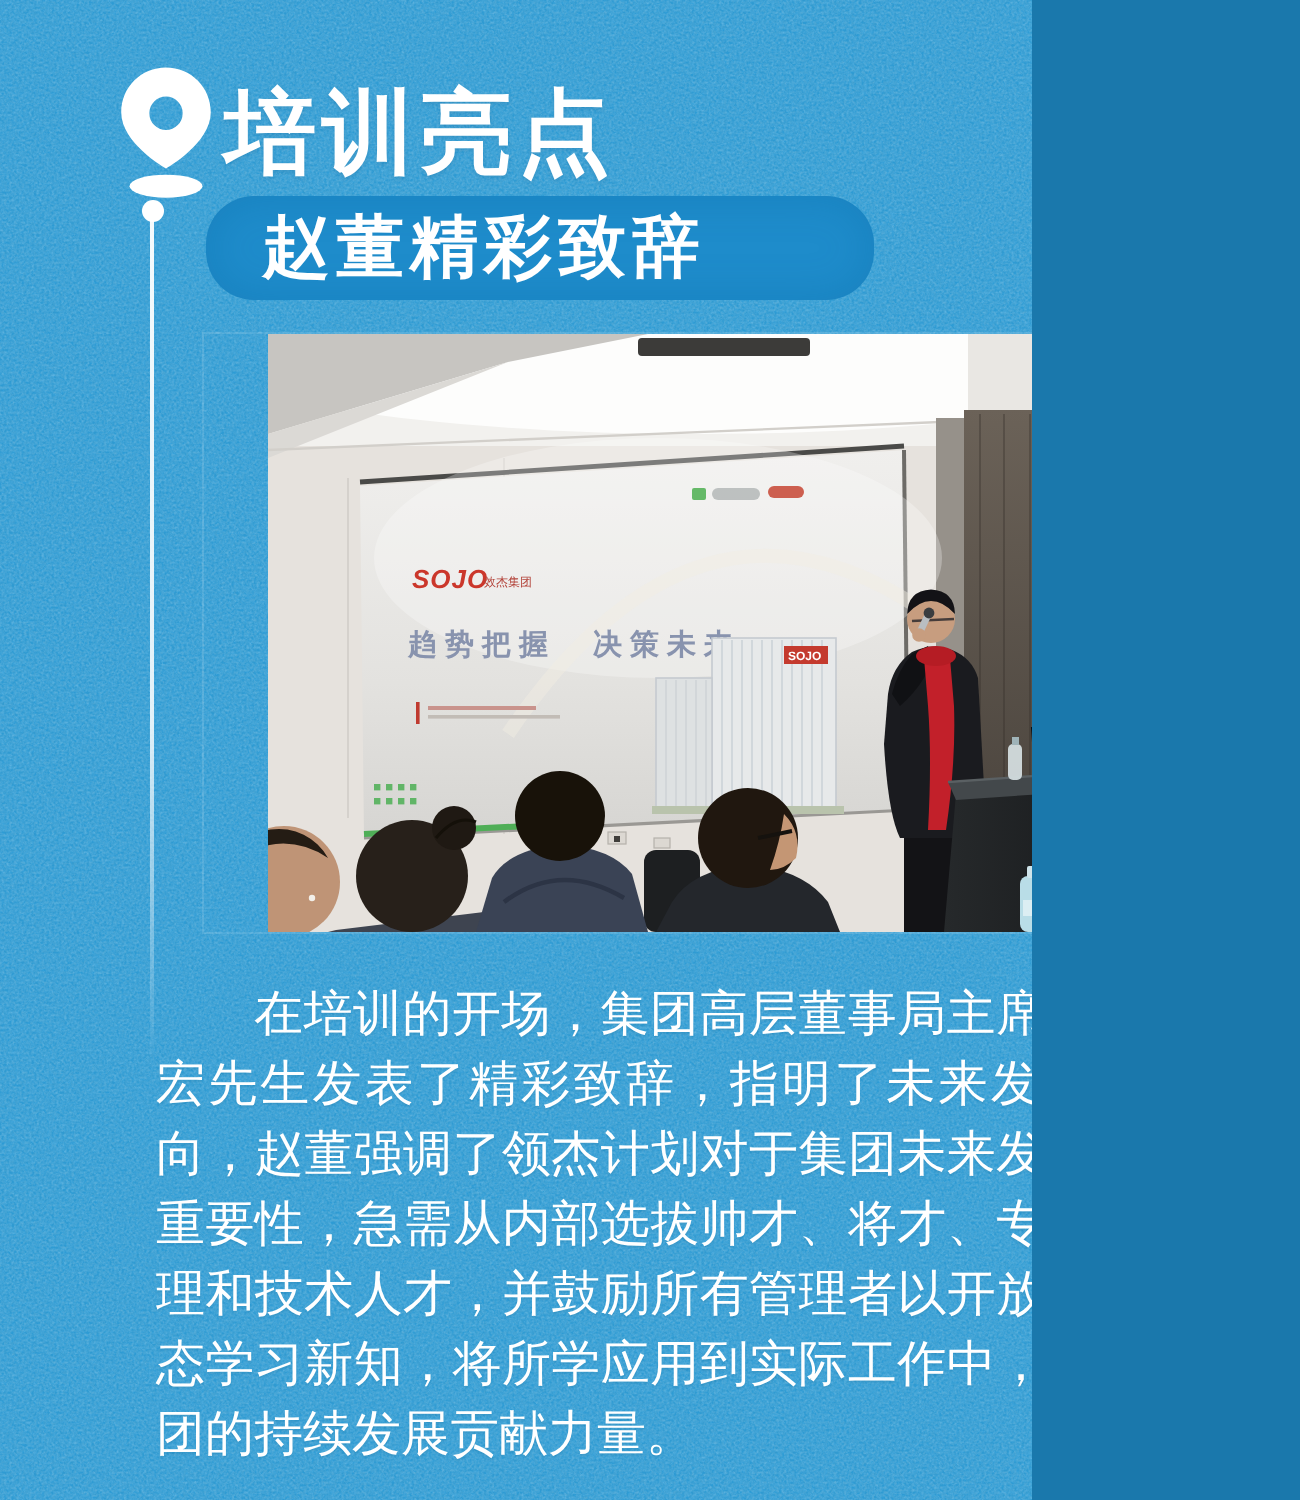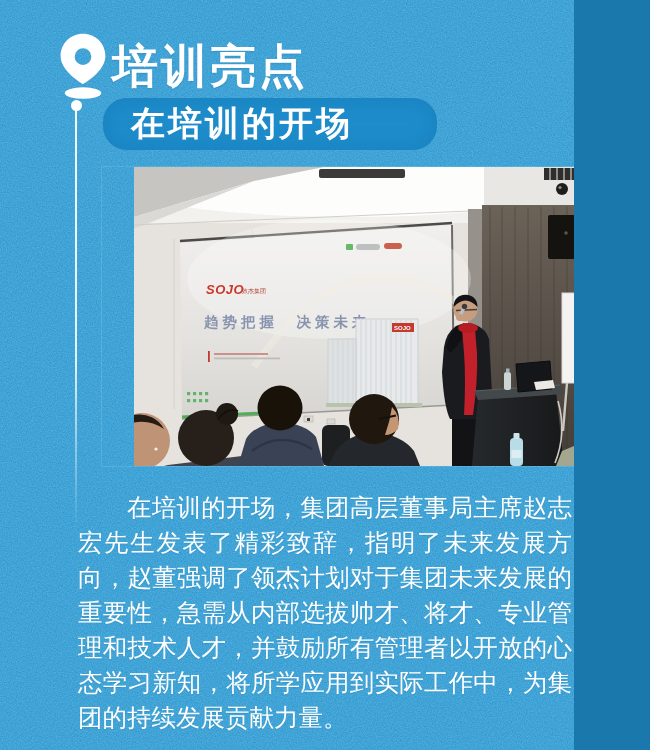--- a/index.html
+++ b/index.html
@@ -1,17 +1,17 @@
 <!DOCTYPE html>
 <html><head>
 <meta charset="utf-8">
 <style>
   html,body{margin:0;padding:0;background:#1a78ac;}
   .stage{
-    position:relative;width:574px;height:750px;overflow:hidden;
+    position:relative;width:516px;height:750px;overflow:hidden;
     font-family:"Liberation Sans","DejaVu Sans",sans-serif;
   }
   .bg-svg{position:absolute;left:0;top:0;z-index:0;}
   
   .header{position:absolute;left:58px;top:32px;z-index:2;display:flex;align-items:flex-start;}
   .pin{width:50px;height:68px;}
   .title{
     position:absolute;left:54px;top:4px;margin:0;white-space:nowrap;
     font-family:"Liberation Serif","DejaVu Serif",serif;
     font-size:46px;font-weight:700;color:#ffffff;letter-spacing:3px;
@@ -69,21 +69,21 @@
       <ellipse cx="24" cy="58" rx="17.5" ry="5.5" fill="#ffffff"></ellipse>
     </svg>
     <h1 class="title">培训亮点</h1>
   </div>
 
   <div class="timeline">
     <i class="dot"></i>
   </div>
 
   <div class="badge">
-    <span>在培训的开场</span>
+    <span>赵董精彩致辞</span>
   </div>
 
   <figure class="photo">
     <svg width="450" height="299" viewBox="0 0 450 299" aria-hidden="false">
       <defs>
         <linearGradient id="screenGrad" x1="0" y1="0" x2="0" y2="1">
           <stop offset="0" stop-color="#f0efed"></stop>
           <stop offset="0.6" stop-color="#e3e2df"></stop>
           <stop offset="1" stop-color="#d6d5d2"></stop>
         </linearGradient>

